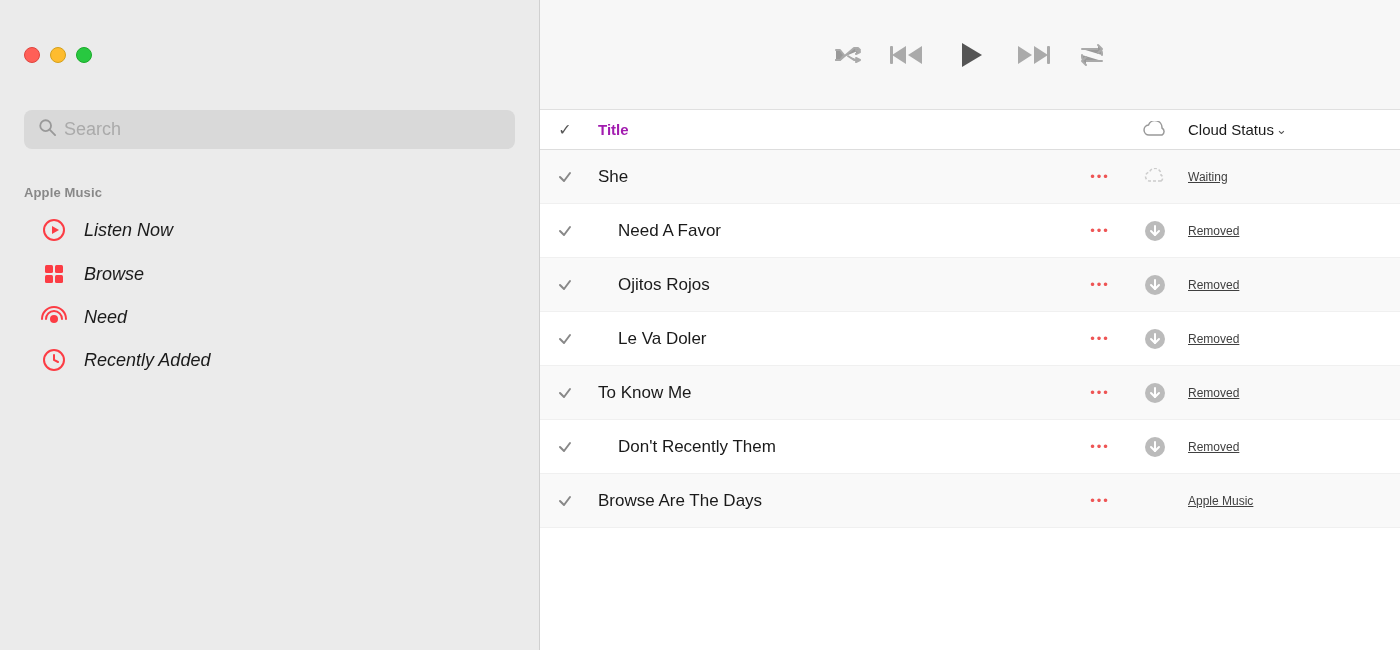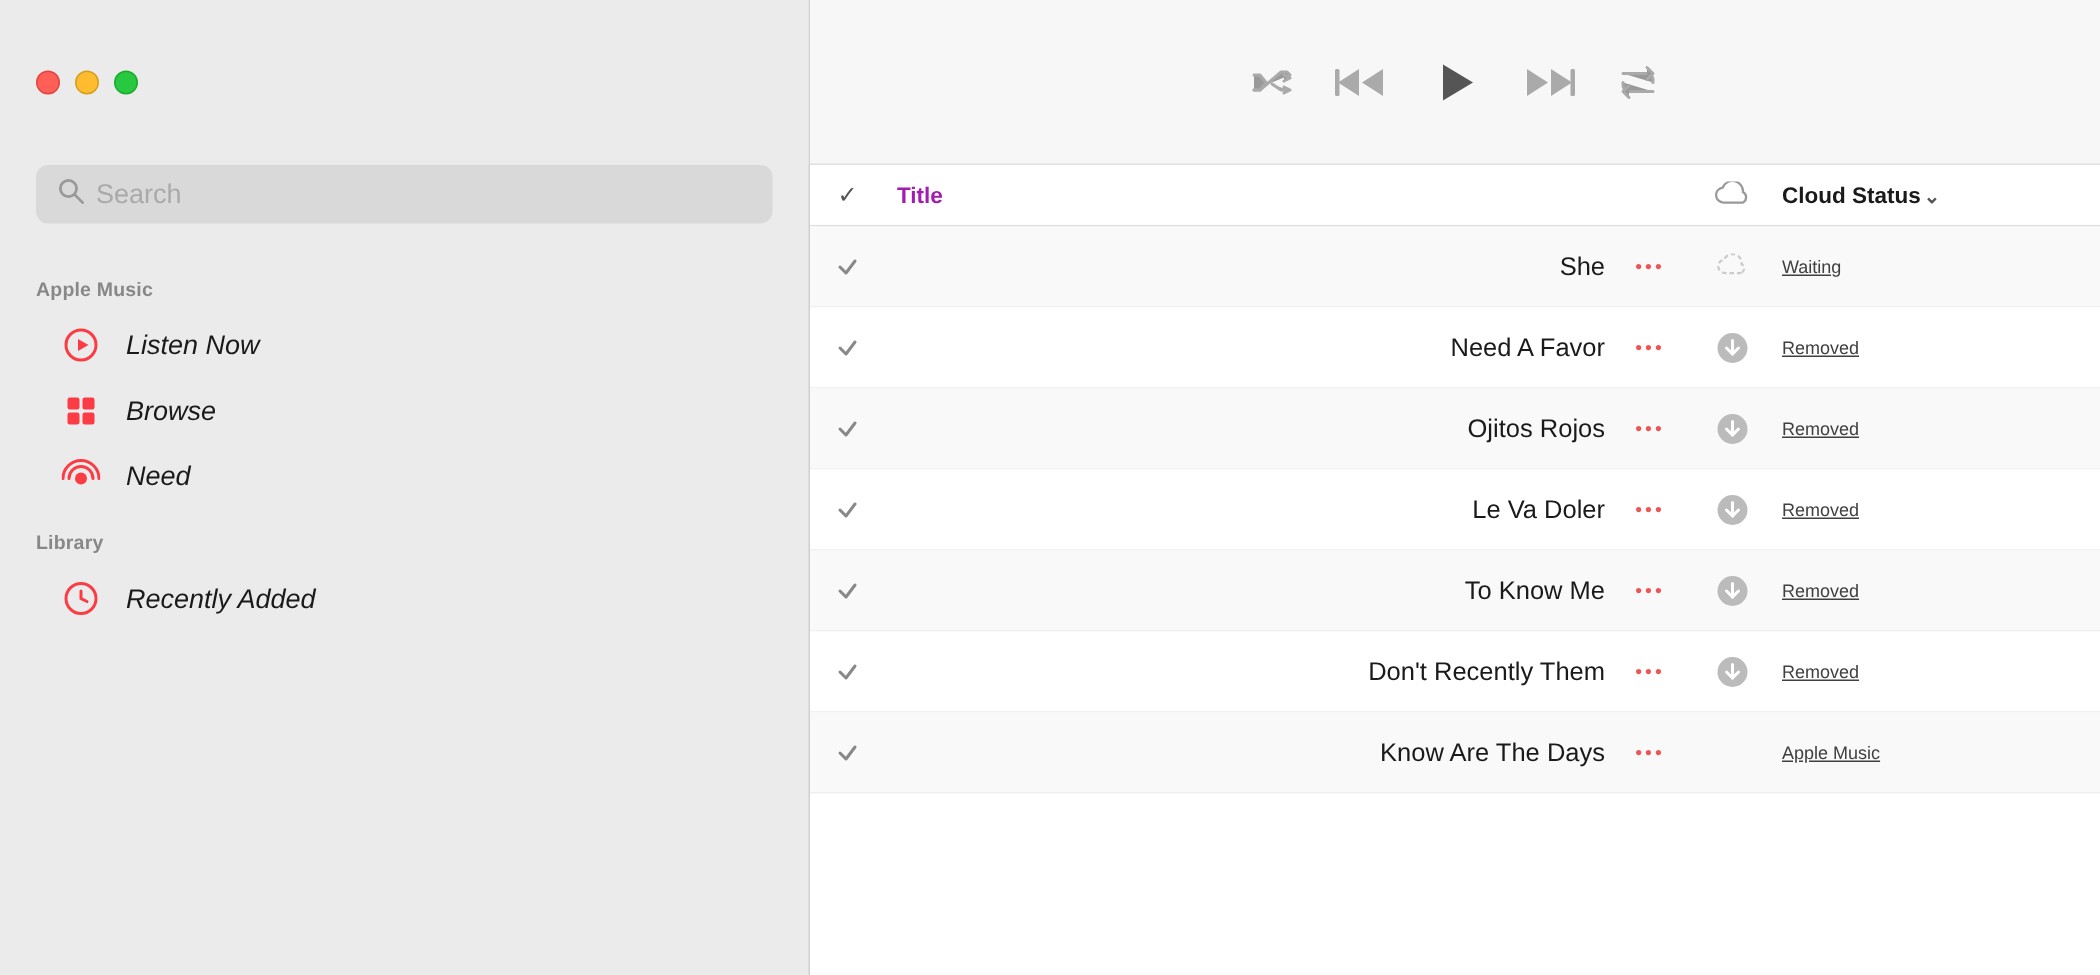--- a/index.html
+++ b/index.html
@@ -185,21 +185,21 @@
       display: flex;
       align-items: center;
       justify-content: center;
       color: #888;
     }
 
     .col-status {
       width: 220px;
       min-width: 220px;
       font-size: 15px;
-      font-weight: 700;
+      font-weight: 400;
       color: #1a1a1a;
       display: flex;
       align-items: center;
       gap: 2px;
       padding-left: 8px;
     }
 
     .table-row {
       display: flex;
       align-items: center;
@@ -224,21 +224,20 @@
       justify-content: center;
       color: #888;
       font-size: 14px;
     }
 
     .row-title {
       flex: 1;
       font-size: 17px;
       color: #1a1a1a;
       padding-left: 8px;
-      text-align: right;
     }
 
     .row-title.bold {
       font-weight: 400;
       margin-left: 20px;
     }
 
     .row-dots {
       width: 60px;
       min-width: 60px;
@@ -320,21 +319,20 @@
     <span class="nav-icon">
       <svg width="26" height="22" viewBox="0 0 26 22">
         <ellipse cx="13" cy="13" rx="4" ry="4" fill="#fc3c44"></ellipse>
         <path d="M5 13 a8 8 0 0 1 8-8 a8 8 0 0 1 8 8" fill="none" stroke="#fc3c44" stroke-width="2" stroke-linecap="round"></path>
         <path d="M1 13 a12 12 0 0 1 12-12 a12 12 0 0 1 12 12" fill="none" stroke="#fc3c44" stroke-width="2" stroke-linecap="round"></path>
       </svg>
     </span>
     <span class="nav-label">Need</span>
   </div>
 
-  <div class="section-label">Library</div>
 
   <div class="nav-item">
     <span class="nav-icon">
       <svg width="24" height="24" viewBox="0 0 24 24">
         <circle cx="12" cy="12" r="10" fill="none" stroke="#fc3c44" stroke-width="2"></circle>
         <polyline points="12,7 12,12 16,14" fill="none" stroke="#fc3c44" stroke-width="2" stroke-linecap="round"></polyline>
       </svg>
     </span>
     <span class="nav-label">Recently Added</span>
   </div>
@@ -504,20 +502,20 @@
       </svg>
           </div>
           <div class="row-status">Removed</div>
         </div>
         <div class="table-row">
           <div class="row-check">
             <svg width="14" height="12" viewBox="0 0 14 12">
               <polyline points="2,6 6,10 12,2" fill="none" stroke="#888" stroke-width="2" stroke-linecap="round" stroke-linejoin="round"></polyline>
             </svg>
           </div>
-          <div class="row-title ">Know Are The Days</div>
+          <div class="row-title ">Browse Are The Days</div>
           <div class="row-dots">•••</div>
           <div class="row-cloud"></div>
           <div class="row-status">Apple Music</div>
         </div>
       </div>
   </div>
 </div>
 
 </body></html>

